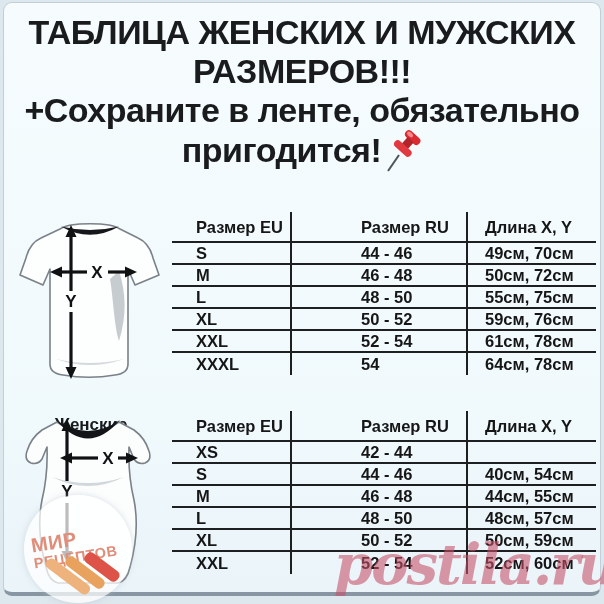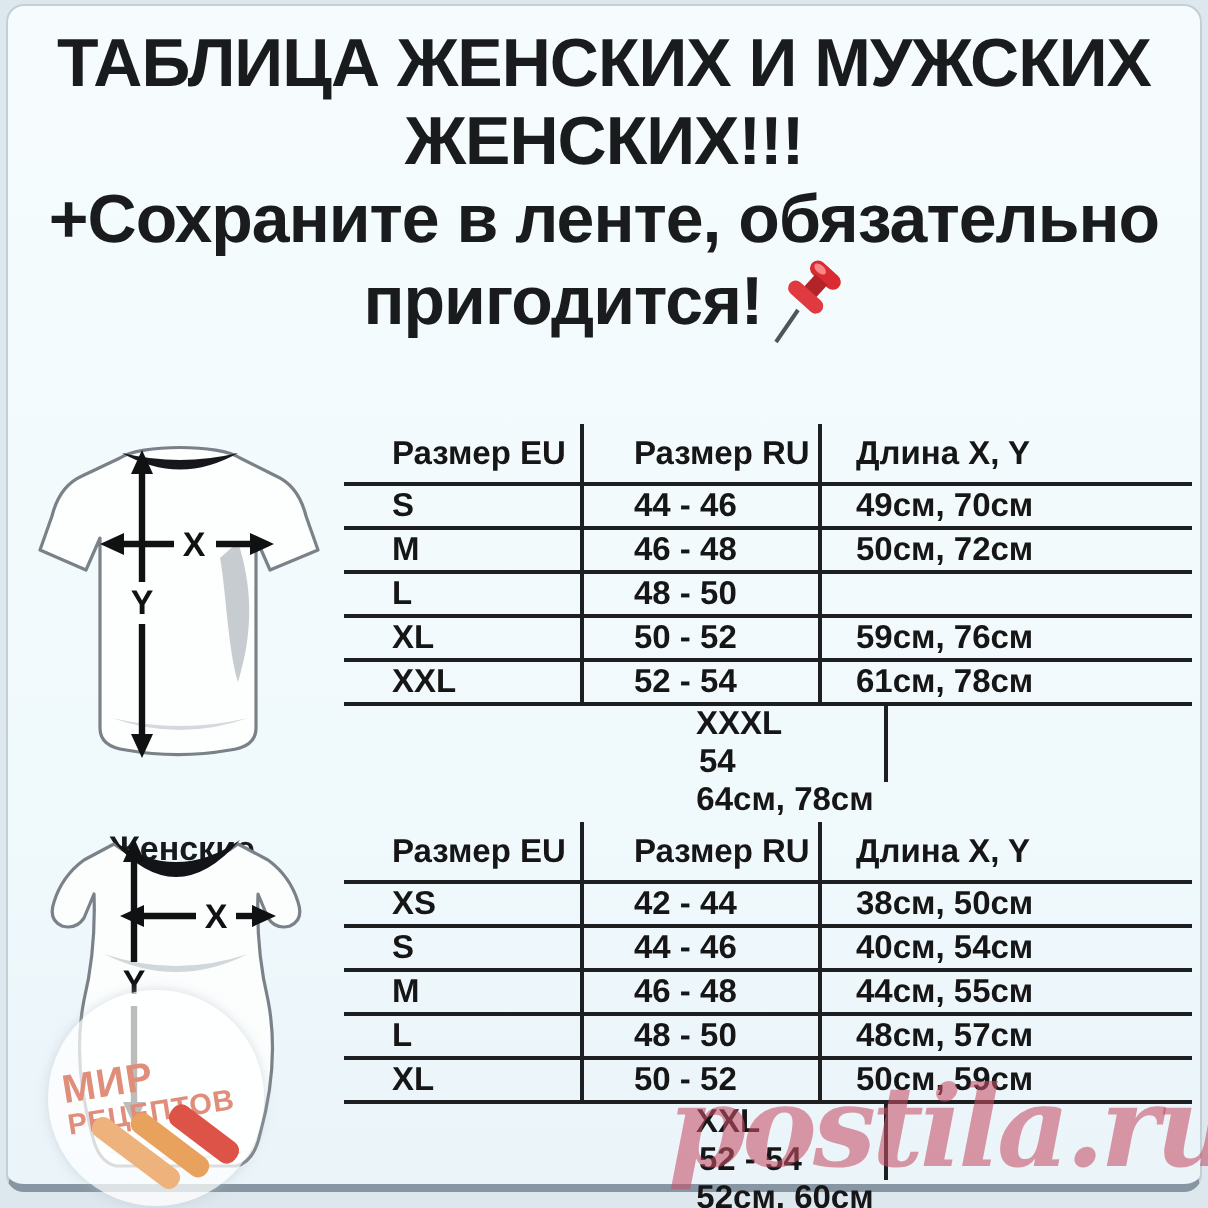--- a/index.html
+++ b/index.html
@@ -40,26 +40,26 @@
   
   .tbl {
     position:absolute; left:168px; width:424px;
     color:#161616; font-weight:700; font-size:16.5px;
   }
   .mens-tbl   { top:209px; }
   .womens-tbl { top:408px; }
   .hrow { display:flex; height:31px; align-items:flex-end; border-bottom:2px solid #1d1f21; }
   .hrow .c { padding-bottom:4px; }
   .row  { display:flex; height:22px; align-items:center; border-bottom:2px solid #1d1f21; }
-  .row.last { border-bottom:none;flex-direction:column; }
+  .row.last { border-bottom:none; }
   .c  { height:100%; display:flex; align-items:inherit; }
   .hrow .c { align-items:flex-end; }
   .row  .c { align-items:center; }
   .c1 { width:120px; padding-left:24px; border-right:2px solid #1d1f21; }
-  .c2 { width:119px; padding-left:25px; border-right:2px solid #1d1f21; }
+  .c2 { width:132px; padding-left:25px; border-right:2px solid #1d1f21;margin-left:44px; }
   .c3 { flex:1; padding-left:17px; }
   
   .logo-circle {
     position:absolute; left:20px; top:492px; width:108px; height:108px;
     background:rgba(255,255,255,0.72); border-radius:50%;
     overflow:hidden; z-index:3;
     box-shadow:0 0 6px rgba(180,190,200,0.5);
   }
   .logo-text {
     position:absolute; left:8px; top:34px; transform:rotate(-9deg);
@@ -78,21 +78,21 @@
     white-space:nowrap;
   }
 </style>
 </head>
 <body>
 
 <div class="card">
 
   <div class="title-block">
     <div class="title-line">ТАБЛИЦА ЖЕНСКИХ И МУЖСКИХ</div>
-    <div class="title-line">ЖЕНСКИХ!!!</div>
+    <div class="title-line">РАЗМЕРОВ!!!</div>
     <div class="title-line">+Сохраните в ленте, обязательно</div>
     <div class="title-line">
       <span>пригодится!</span><svg class="pin-svg" width="40" height="44" viewBox="0 0 40 44">
         <line x1="6" y1="41" x2="17" y2="25" stroke="#4e545b" stroke-width="2"></line>
         <g transform="rotate(42 24 15)">
           <rect x="15" y="1" width="18" height="8" rx="4" fill="#d92b31"></rect>
           <rect x="20" y="8" width="8" height="9" fill="#b2232a"></rect>
           <rect x="13.5" y="16" width="21" height="7.5" rx="3.7" fill="#e03a40"></rect>
           <ellipse cx="20" cy="4.5" rx="3.5" ry="2" fill="#ff9699" opacity="0.85"></ellipse>
         </g>
@@ -139,20 +139,21 @@
       <div class="c c3">49см, 70см</div>
     </div>
     <div class="row">
       <div class="c c1">M</div>
       <div class="c c2">46 - 48</div>
       <div class="c c3">50см, 72см</div>
     </div>
     <div class="row">
       <div class="c c1">L</div>
       <div class="c c2">48 - 50</div>
+      <div class="c c3">55см, 75см</div>
     </div>
     <div class="row">
       <div class="c c1">XL</div>
       <div class="c c2">50 - 52</div>
       <div class="c c3">59см, 76см</div>
     </div>
     <div class="row">
       <div class="c c1">XXL</div>
       <div class="c c2">52 - 54</div>
       <div class="c c3">61см, 78см</div>
@@ -194,21 +195,20 @@
 
   <div class="tbl womens-tbl">
     <div class="hrow">
       <div class="c c1">Размер EU</div>
       <div class="c c2">Размер RU</div>
       <div class="c c3">Длина X, Y</div>
     </div>
     <div class="row">
       <div class="c c1">XS</div>
       <div class="c c2">42 - 44</div>
-      <div class="c c3">38см, 50см</div>
     </div>
     <div class="row">
       <div class="c c1">S</div>
       <div class="c c2">44 - 46</div>
       <div class="c c3">40см, 54см</div>
     </div>
     <div class="row">
       <div class="c c1">M</div>
       <div class="c c2">46 - 48</div>
       <div class="c c3">44см, 55см</div>

